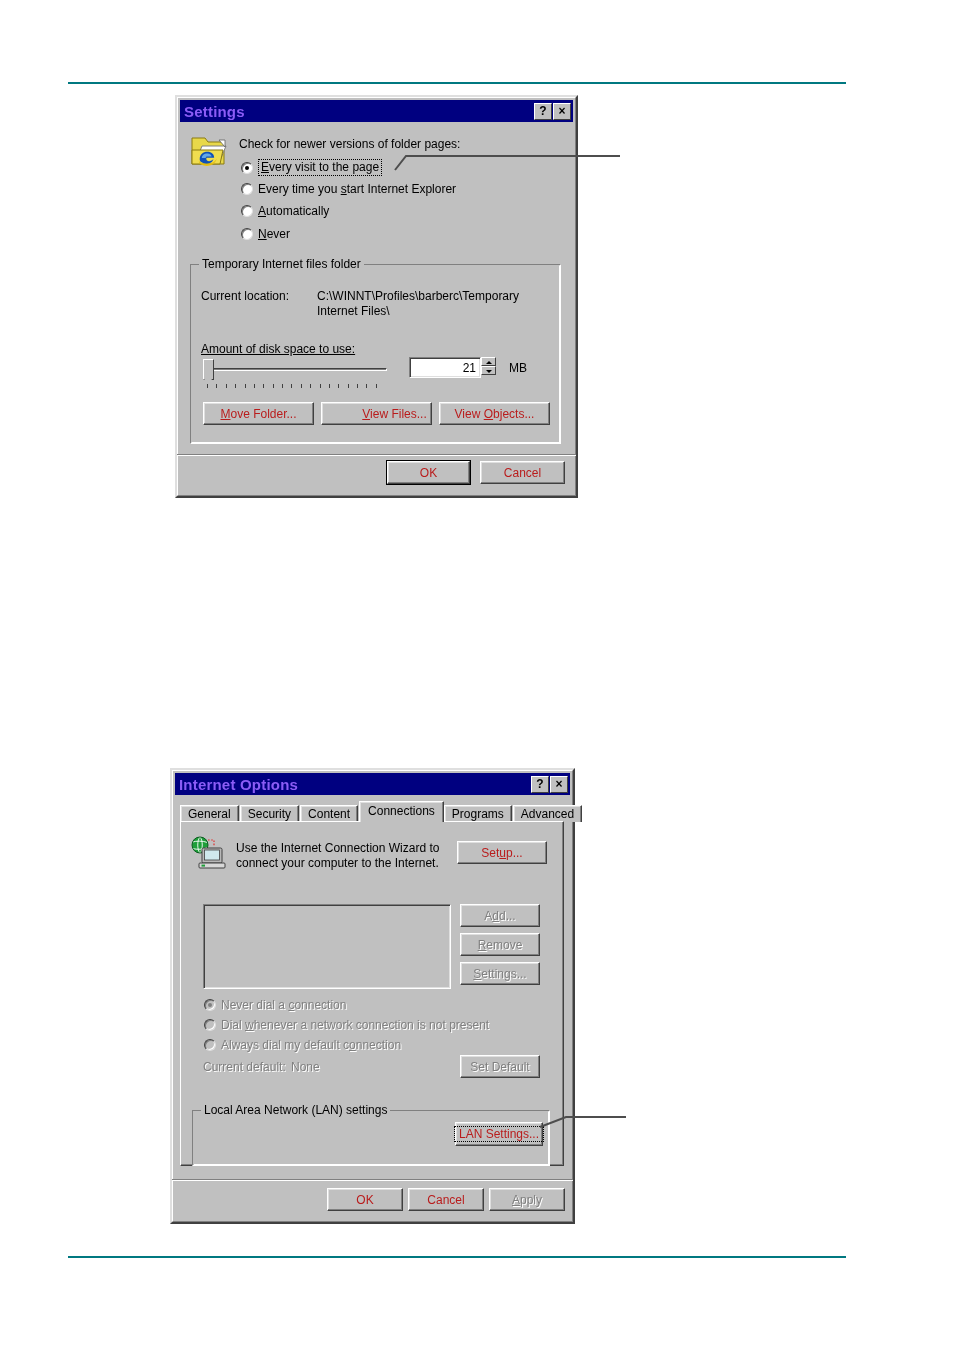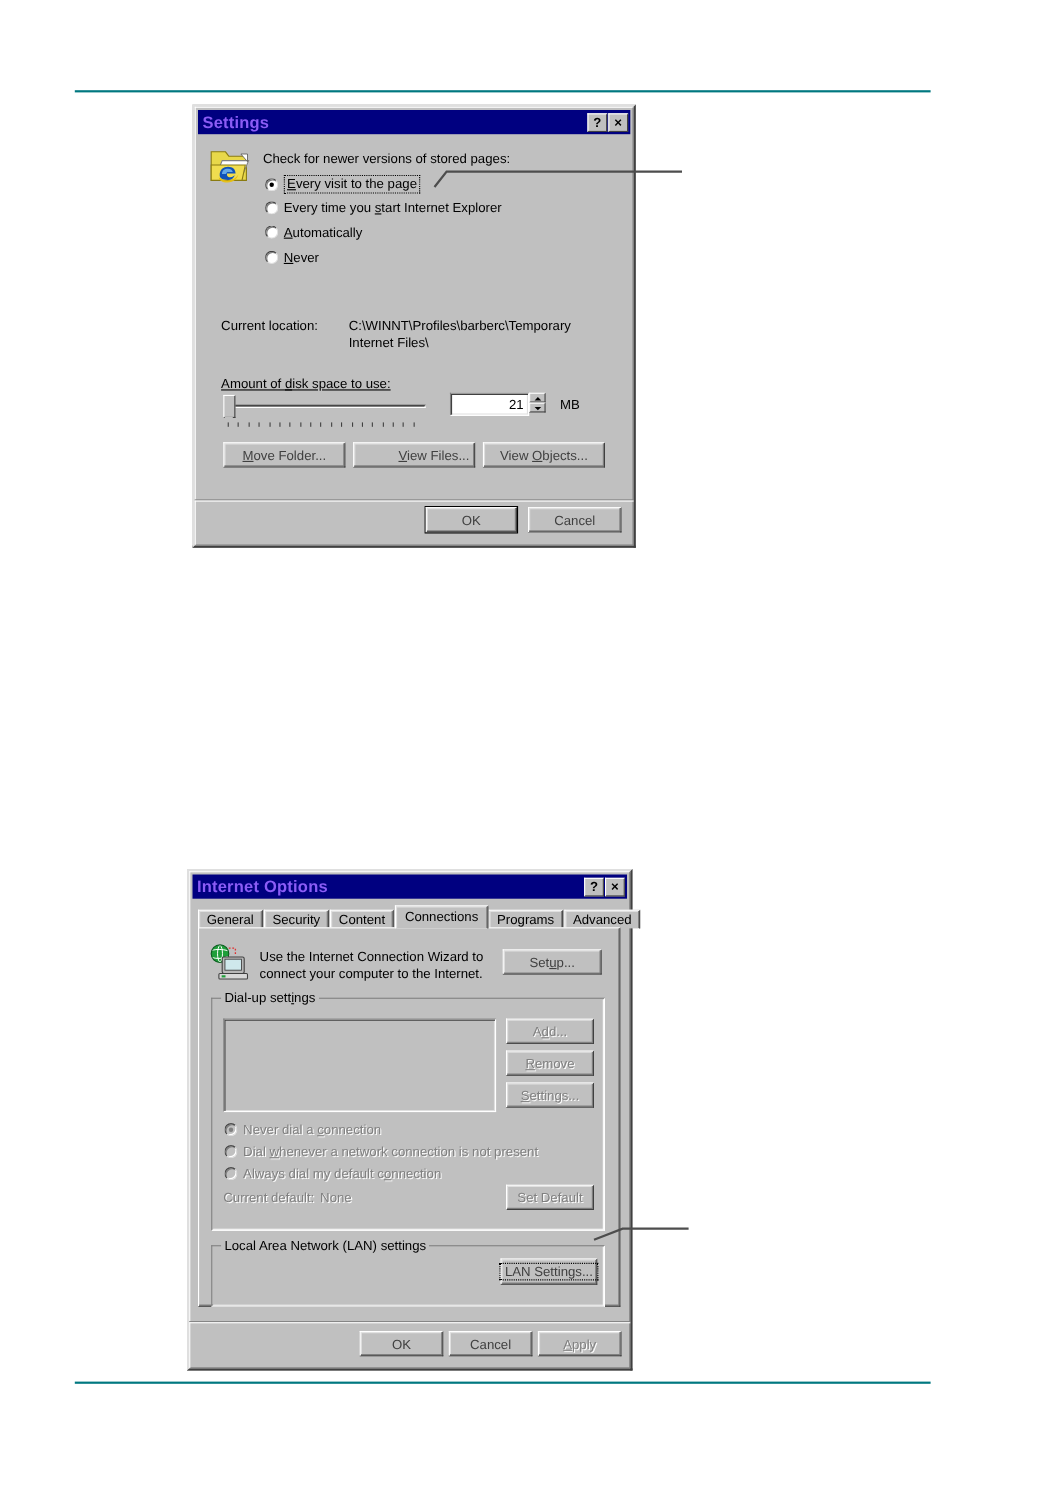--- a/index.html
+++ b/index.html
@@ -82,21 +82,21 @@
   
   .btn {
     background: #c0c0c0;
     border-top: 1px solid #ffffff;
     border-left: 1px solid #ffffff;
     border-right: 1px solid #404040;
     border-bottom: 1px solid #404040;
     box-shadow: inset -1px -1px 0 #808080, inset 1px 1px 0 #dfdfdf;
     font-size: 12px;
     font-family: "Liberation Sans", sans-serif;
-    color: #404040;
+    color: #b91c1c;
     text-align: center;
     box-sizing: border-box;
     display: flex;
     align-items: center;
     justify-content: center;
     position: absolute;
     white-space: nowrap;
   }
   .btn.default {
     border: 1px solid #000000;
@@ -338,39 +338,43 @@
           <g transform="translate(9,20) scale(0.85)">
             <ellipse cx="10" cy="9" rx="9.5" ry="6" fill="#f0dd4f"></ellipse>
             <path d="M2,11 C2,5 6,2 11,2 C16,2 19,5 19,9 L10,9 C10,9 9,12 12,13 C15,14 18,11 18,11 C18,11 17,16 11,16 C5,16 2,14 2,11 Z" fill="#1052b8"></path>
             <path d="M4.5,9.5 C4.5,6 7,4 11,4 C14,4 16,6 16,7.5 L10.5,7.5 C10.5,7.5 9,8 9,9.5 Z" fill="#63a8e8"></path>
             <path d="M1,13 C1,13 6,18 14,16 C20,14.5 22,10 22,10 C22,10 21.5,15.5 15,18 C8,20.5 1,17 1,13 Z" fill="#e8c010" opacity="0.95"></path>
           </g>
           <path d="M30,10 L36,10 L36,17 Z" fill="#ffffff" stroke="#606060" stroke-width="0.8"></path>
         </svg>
       </div>
 
-      <div class="stext" style="left:62px; top:40px;">Check for newer versions of stored pages:</div>
+      <div class="stext" style="left:62px; top:40px;">Check for newer versions of folder pages:</div>
 
       <div class="radio-row" style="left:64px; top:62px;">
         <span class="radio on"></span>
         <span class="focusbox"><span class="u">E</span>very visit to the page</span>
       </div>
       <div class="radio-row" style="left:64px; top:85px;">
         <span class="radio"></span>
         <span>Every time you <span class="u">s</span>tart Internet Explorer</span>
       </div>
       <div class="radio-row" style="left:64px; top:107px;">
         <span class="radio"></span>
         <span><span class="u">A</span>utomatically</span>
       </div>
       <div class="radio-row" style="left:64px; top:130px;justify-content:space-between;">
         <span class="radio"></span>
         <span><span class="u">N</span>ever</span>
       </div>
 
+      <div class="group" style="left:13px; top:167px; width:371px; height:180px;">
+        <div class="gi"></div>
+        <div class="group-label">Temporary Internet files folder</div>
+      </div>
 
       <div class="stext" style="left:24px; top:192px;">Current location:</div>
       <div class="stext" style="left:140px; top:192px;">C:\WINNT\Profiles\barberc\Temporary</div>
       <div class="stext" style="left:140px; top:207px;">Internet Files\</div>
 
       <div class="stext" style="left:24px; top:245px;text-decoration:underline;">
         Amount of <span class="u">d</span>isk space to use:</div>
 
       <div class="slider-track" style="left:30px; top:271px; width:180px;"></div>
       <div class="slider-thumb" style="left:26px; top:262px;"></div>
@@ -426,21 +430,21 @@
         <span>Cancel</span>
       </div>
 
     </div>
   </div>
 
   <svg class="leader" style="left:392px; top:145px; width:230px; height:30px;">
     <polyline points="3,25 14,11 228,11" fill="none" stroke="#4d4d4d" stroke-width="2"></polyline>
   </svg>
 
-  <div class="win" style="left:170px; top:790px; width:405px; height:456px;">
+  <div class="win" style="left:170px; top:768px; width:405px; height:456px;">
     <div class="win-inner">
 
       <div class="titlebar">
         <div class="title-text">Internet Options</div>
         <div class="tbtn">?</div>
         <div class="tbtn">×</div>
       </div>
 
       <div class="tabstrip" style="left:8px; top:31px;">
         <div class="tab">General</div>
@@ -466,25 +470,20 @@
           <rect x="9" y="27" width="26" height="5" rx="1" fill="#d8d8d8" stroke="#404040" stroke-width="1"></rect>
           <rect x="11.5" y="28.6" width="3.5" height="2" fill="#1f9f3a"></rect>
         </svg>
       </div>
       <div class="stext" style="left:64px; top:71px;">Use the Internet Connection Wizard to</div>
       <div class="stext" style="left:64px; top:86px;">connect your computer to the Internet.</div>
       <div class="btn" style="left:285px; top:71px; width:90px; height:23px;">
         <span>Set<span class="u">u</span>p...</span>
       </div>
 
-      <div class="group" style="left:20px; top:115px; width:358px; height:212px;">
-        <div class="gi"></div>
-        <div class="group-label">
-          Dial-up sett<span class="u">i</span>ngs</div>
-      </div>
 
       <div class="listbox" style="left:31px; top:134px; width:248px; height:85px;"></div>
 
       <div class="btn disabled" style="left:288px; top:134px; width:80px; height:23px;">
         <span>A<span class="u">d</span>d...</span>
       </div>
       <div class="btn disabled" style="left:288px; top:163px; width:80px; height:23px;">
         <span><span class="u">R</span>emove</span>
       </div>
       <div class="btn disabled" style="left:288px; top:192px; width:80px; height:23px;">

